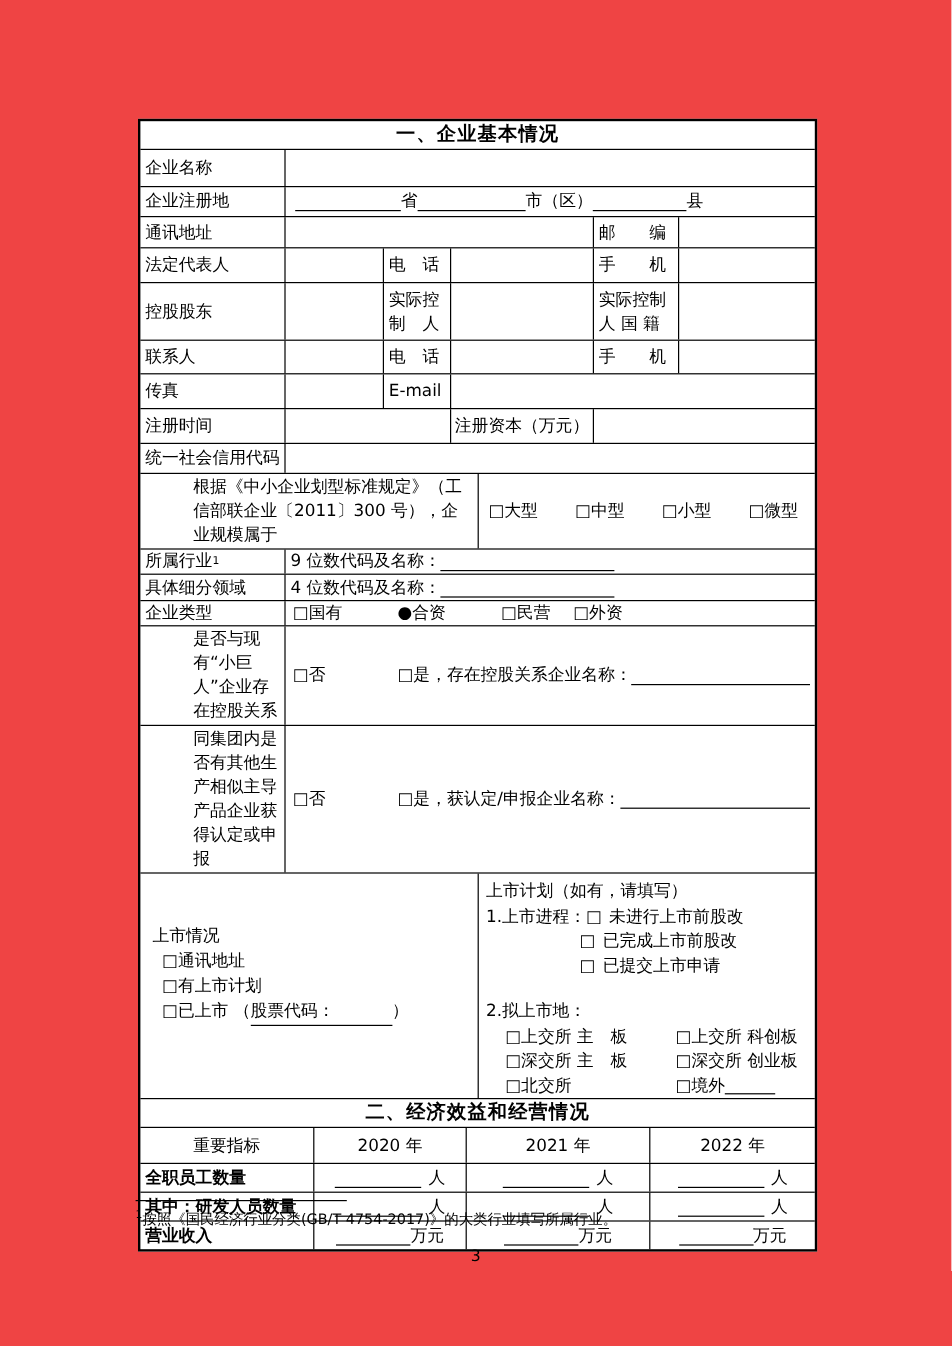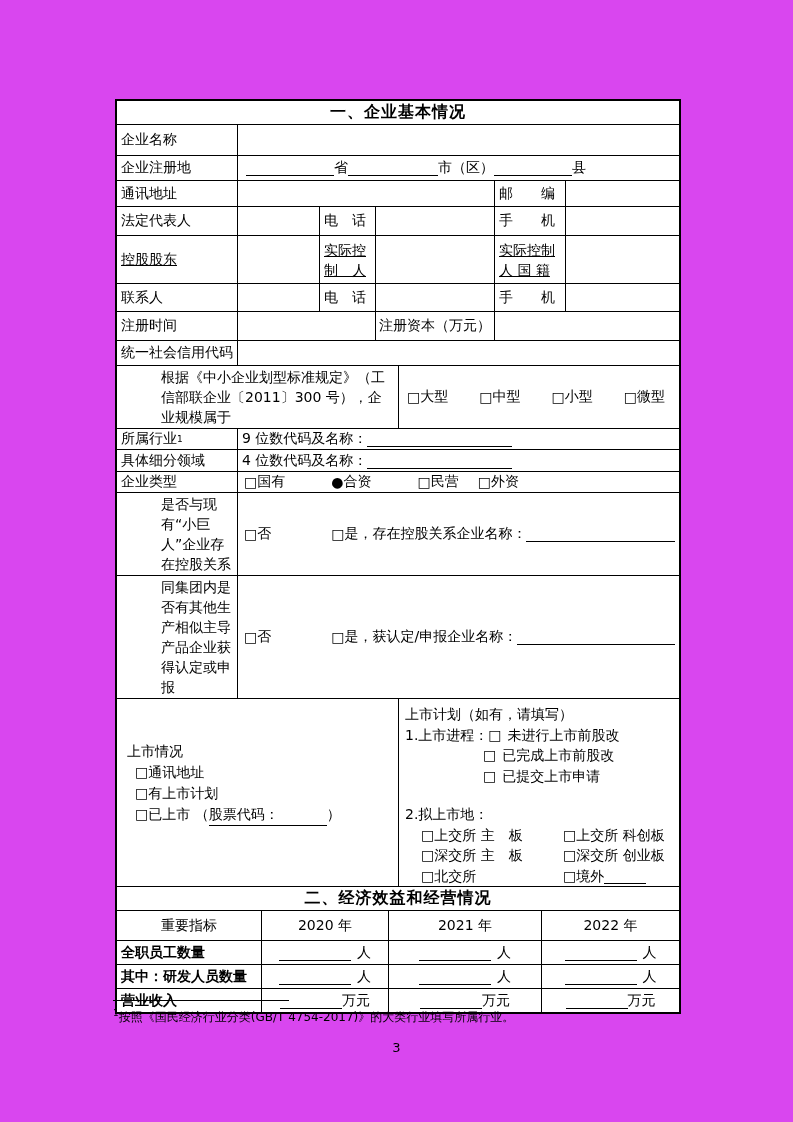--- a/index.html
+++ b/index.html
@@ -2,40 +2,40 @@
 <html><head>
 <meta charset="utf-8">
 <style>
   * { margin:0; padding:0; box-sizing:border-box; }
   html,body { background:#fff; }
   body {
     width:793px; height:1122px; position:relative;
     font-family:"DejaVu Sans", sans-serif;
     font-size:14px; color:#000;
   }
-  .page { position:absolute; inset:0; background:#d946ef; }
+  .page { position:absolute; inset:0; background:#ef4444; }
 
   
   .tbl { position:absolute; left:115px; top:99px; width:566px; border:2px solid #000; background:#fff; }
   .r { display:flex; align-items:stretch; border-top:1px solid #000; }
   .tbl > .r:first-child { border-top:none; }
   .cell { border-left:1px solid #000; display:flex; align-items:center; padding:1px 4px; min-width:0; }
   .r .cell:first-child { border-left:none; }
   .blockcell { display:block; }
 
   
   .c0{width:120px;} .c1{width:82px;} .c2{width:56px;} .c3{width:119px;} .c4{width:71px;}
   .cR{flex:1;} .c13{width:257px;} .c12{width:138px;} .cL{width:281px;}
   
   .d0{width:144px;} .d1{width:127px;} .d2{width:153px;} .dR{flex:1;}
 
   
   .mh20{min-height:20px;} .mh21{min-height:21px;} .mh22{min-height:22px;} .mh24{min-height:24px;}
   .mh25{min-height:25px;} .mh26{min-height:26px;} .mh28{min-height:28px;} .mh29{min-height:29px;}
-  .mh30{min-height:30px;} .mh31{min-height:31px;} .mh47{min-height:47px;} .mh48{min-height:48px;text-decoration:underline;}
+  .mh30{min-height:30px;} .mh31{min-height:31px;} .mh47{min-height:47px;} .mh48{min-height:48px;}
   .mh60{min-height:60px;} .mh79{min-height:79px;} .mh188{min-height:188px;}
 
   .sect-title { justify-content:center; font-weight:bold; font-size:16px; letter-spacing:1px; }
   .nowrap { white-space:nowrap; }
   .prelbl { white-space:pre-line; line-height:20px; }
   .tight { padding:1px 3px; }
   .bold { font-weight:bold; }
   .center { justify-content:center; }
   .wraplbl { line-height:20px;padding-left:44px; }
 
@@ -130,20 +130,26 @@
 
     <div class="r mh28">
       <div class="cell c0 nowrap">联系人</div>
       <div class="cell c1"></div>
       <div class="cell c2 nowrap">电　话</div>
       <div class="cell c3"></div>
       <div class="cell c4 nowrap">手　　机</div>
       <div class="cell cR"></div>
     </div>
 
+    <div class="r mh29">
+      <div class="cell c0 nowrap">传真</div>
+      <div class="cell c1"></div>
+      <div class="cell c2 nowrap">E-mail</div>
+      <div class="cell cR"></div>
+    </div>
 
     <div class="r mh29">
       <div class="cell c0 nowrap">注册时间</div>
       <div class="cell c12"></div>
       <div class="cell c3 nowrap tight">注册资本（万元）</div>
       <div class="cell cR"></div>
     </div>
 
     <div class="r mh25">
       <div class="cell c0 nowrap">统一社会信用代码</div>

